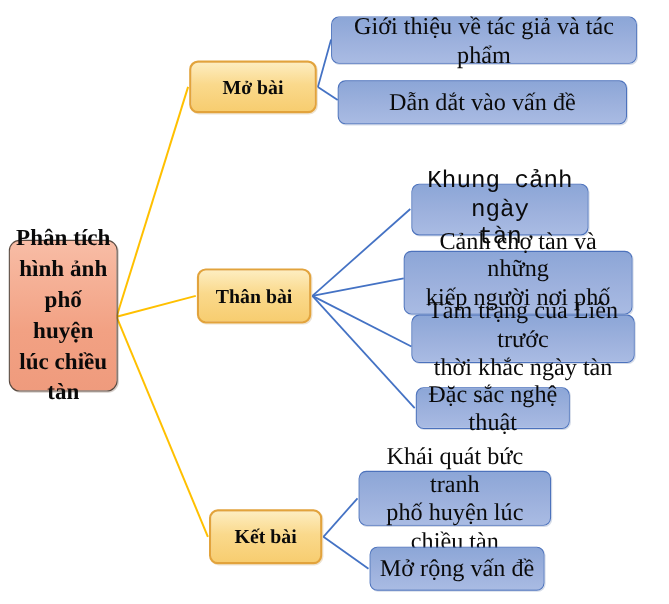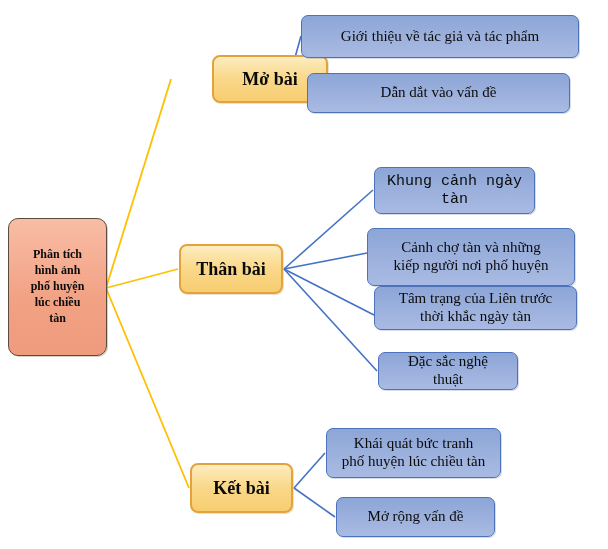--- a/index.html
+++ b/index.html
@@ -34,37 +34,37 @@
   .node .txt {
     white-space: pre-line;
     display: block;
     width: 100%;
   }
   .root {
     background: linear-gradient(180deg, #f8bda6 0%, #f2a183 60%, #ef9b7d 100%);
     border: 1.6px solid #5a4a40;
     border-radius: 10px;
     font-weight: bold;
-    font-size: 12px;
+    font-size: 21px;
     line-height: 1.33;
     box-shadow: 1px 1px 0 rgba(90,60,40,0.25);
   }
   .stage {
     background: linear-gradient(180deg, #fdedc0 0%, #fad98c 45%, #f7cd70 100%);
     border: 2px solid #e2a33c;
     border-radius: 8px;
     font-weight: bold;
     font-size: 18px;
     box-shadow: 1px 1px 0 rgba(160,110,30,0.2);
   }
   .leaf {
     background: linear-gradient(180deg, #8ca6d7 0%, #9db1dd 55%, #a9bbe3 100%);
     border: 1.6px solid #4c72bc;
     border-radius: 7px;
-    font-size: 15px;
+    font-size: 22px;
     line-height: 1.17;
     box-shadow: 1px 1px 0 rgba(50,80,140,0.2);
     justify-content: flex-end;
   }
 </style>
 </head>
 <body>
 
 <div class="canvas">
 
@@ -85,21 +85,21 @@
   </svg>
 
   <div class="node root" style="left:8px; top:218px; width:99px; height:138px; padding:4px;">
     <span class="txt">Phân tích
 hình ảnh
 phố huyện
 lúc chiều
 tàn</span>
   </div>
 
-  <div class="node stage" style="left:172px; top:55px; width:116px; height:48px;margin-left:40px;">
+  <div class="node stage" style="left:172px; top:55px; width:116px; height:48px;">
     <span class="txt">Mở bài</span>
   </div>
   <div class="node stage" style="left:179px; top:244px; width:104px; height:50px;">
     <span class="txt">Thân bài</span>
   </div>
   <div class="node stage" style="left:190px; top:463px; width:103px; height:50px;">
     <span class="txt">Kết bài</span>
   </div>
 
   <div class="node leaf" style="left:301px; top:15px; width:278px; height:43px; padding:2px 6px;">

